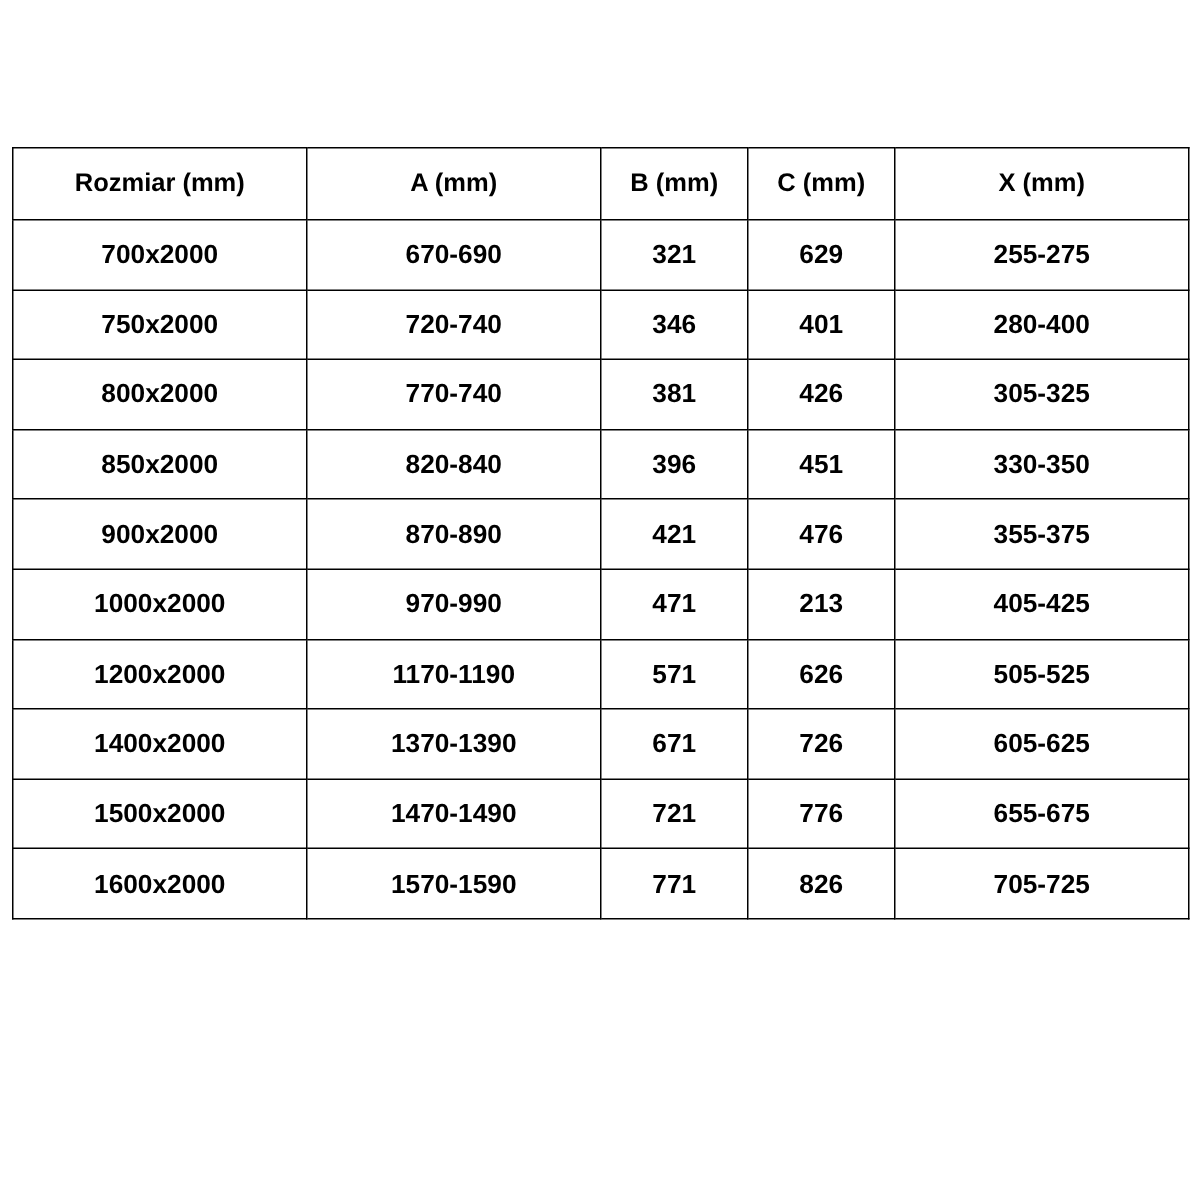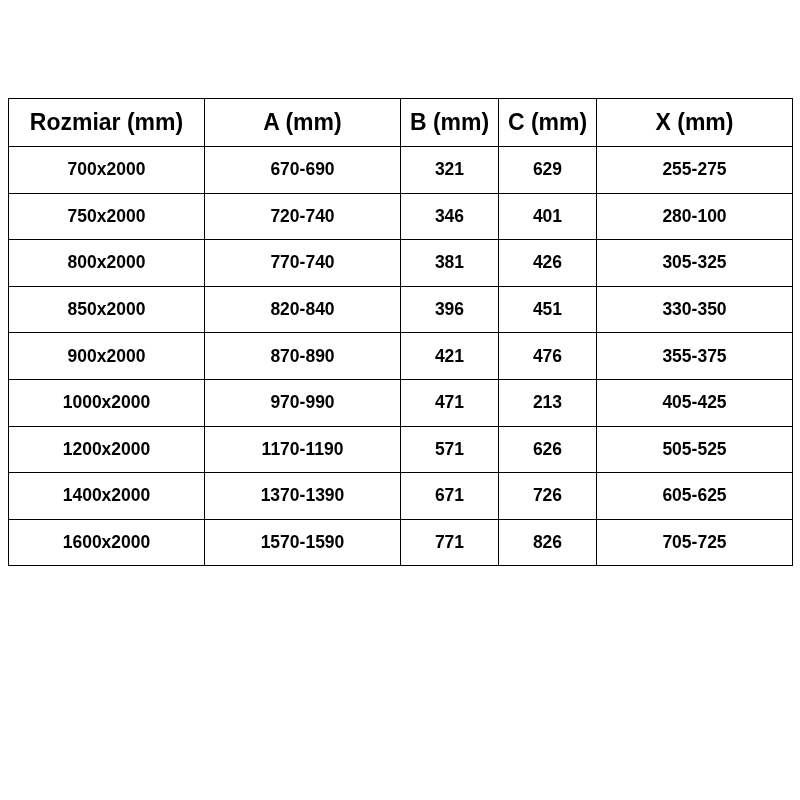--- a/index.html
+++ b/index.html
@@ -36,21 +36,21 @@
     vertical-align: middle;
     font-weight: bold;
     color: #000000;
     padding: 0;
     height: 45.6px;
     line-height: 1.1;
     font-size: 17.5px;
   }
   table.size-table thead th {
     height: 47px;
-    font-size: 23px;
+    font-size: 17px;
   }
   
   col.c0 { width: 196px; }
   col.c1 { width: 196px; }
   col.c2 { width: 98px; }
   col.c3 { width: 98px; }
   col.c4 { width: 196px; }
 </style>
 </head>
 <body>
@@ -80,21 +80,21 @@
           <td>670-690</td>
           <td>321</td>
           <td>629</td>
           <td>255-275</td>
         </tr>
         <tr>
           <td>750x2000</td>
           <td>720-740</td>
           <td>346</td>
           <td>401</td>
-          <td>280-100</td>
+          <td>280-400</td>
         </tr>
         <tr>
           <td>800x2000</td>
           <td>770-740</td>
           <td>381</td>
           <td>426</td>
           <td>305-325</td>
         </tr>
         <tr>
           <td>850x2000</td>
@@ -125,20 +125,27 @@
           <td>505-525</td>
         </tr>
         <tr>
           <td>1400x2000</td>
           <td>1370-1390</td>
           <td>671</td>
           <td>726</td>
           <td>605-625</td>
         </tr>
         <tr>
+          <td>1500x2000</td>
+          <td>1470-1490</td>
+          <td>721</td>
+          <td>776</td>
+          <td>655-675</td>
+        </tr>
+        <tr>
           <td>1600x2000</td>
           <td>1570-1590</td>
           <td>771</td>
           <td>826</td>
           <td>705-725</td>
         </tr>
       </tbody>
     </table>
   </div>
 </div>

